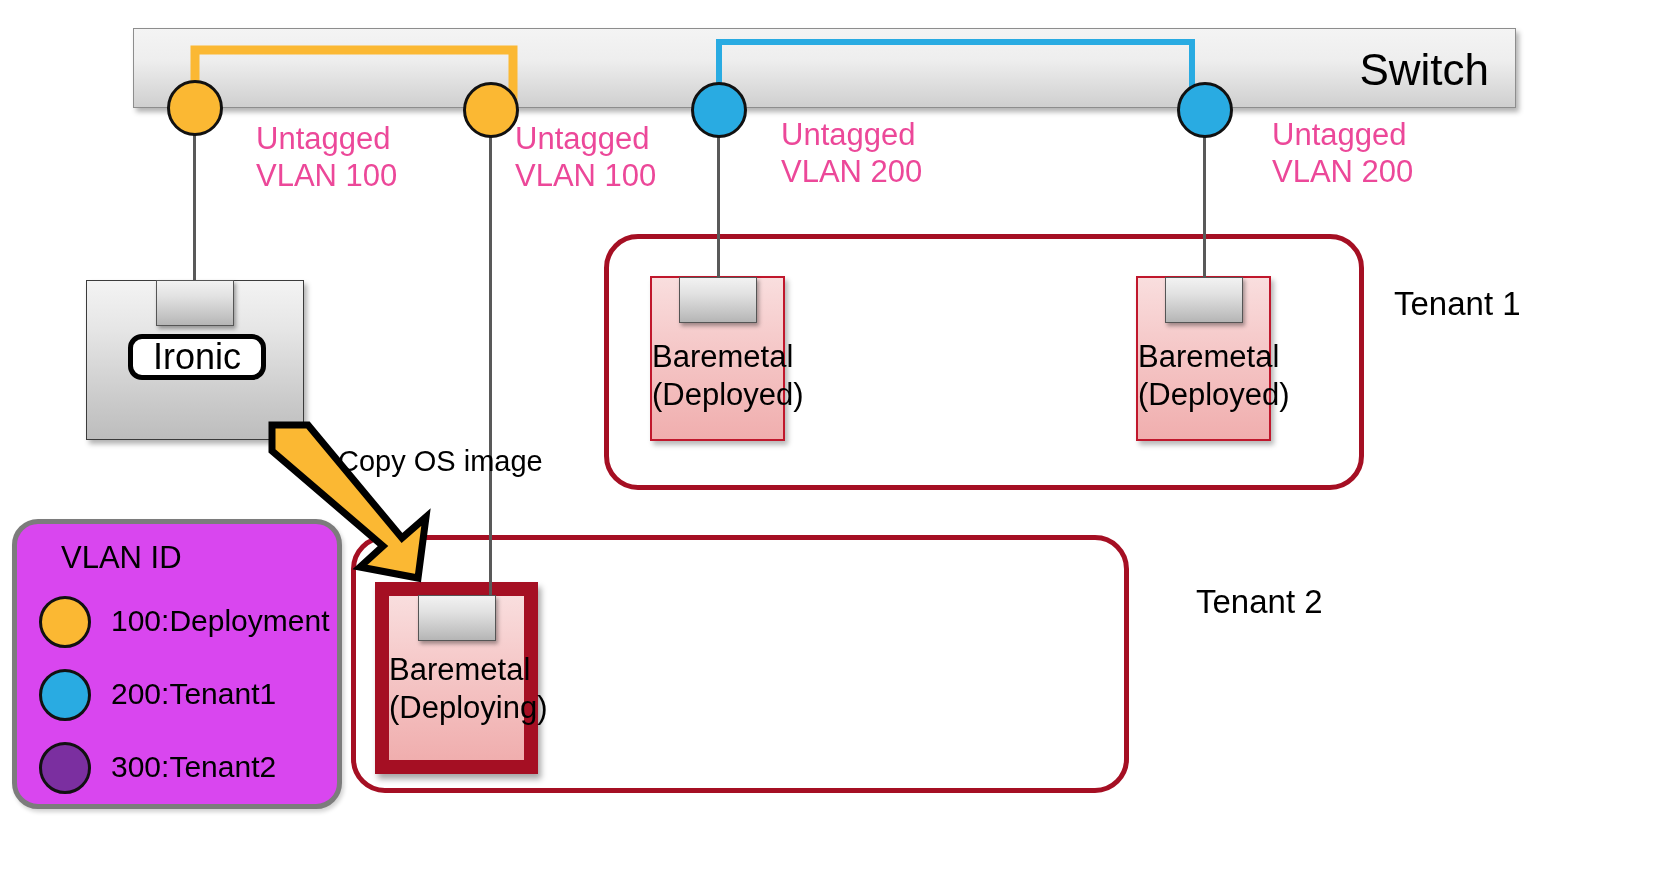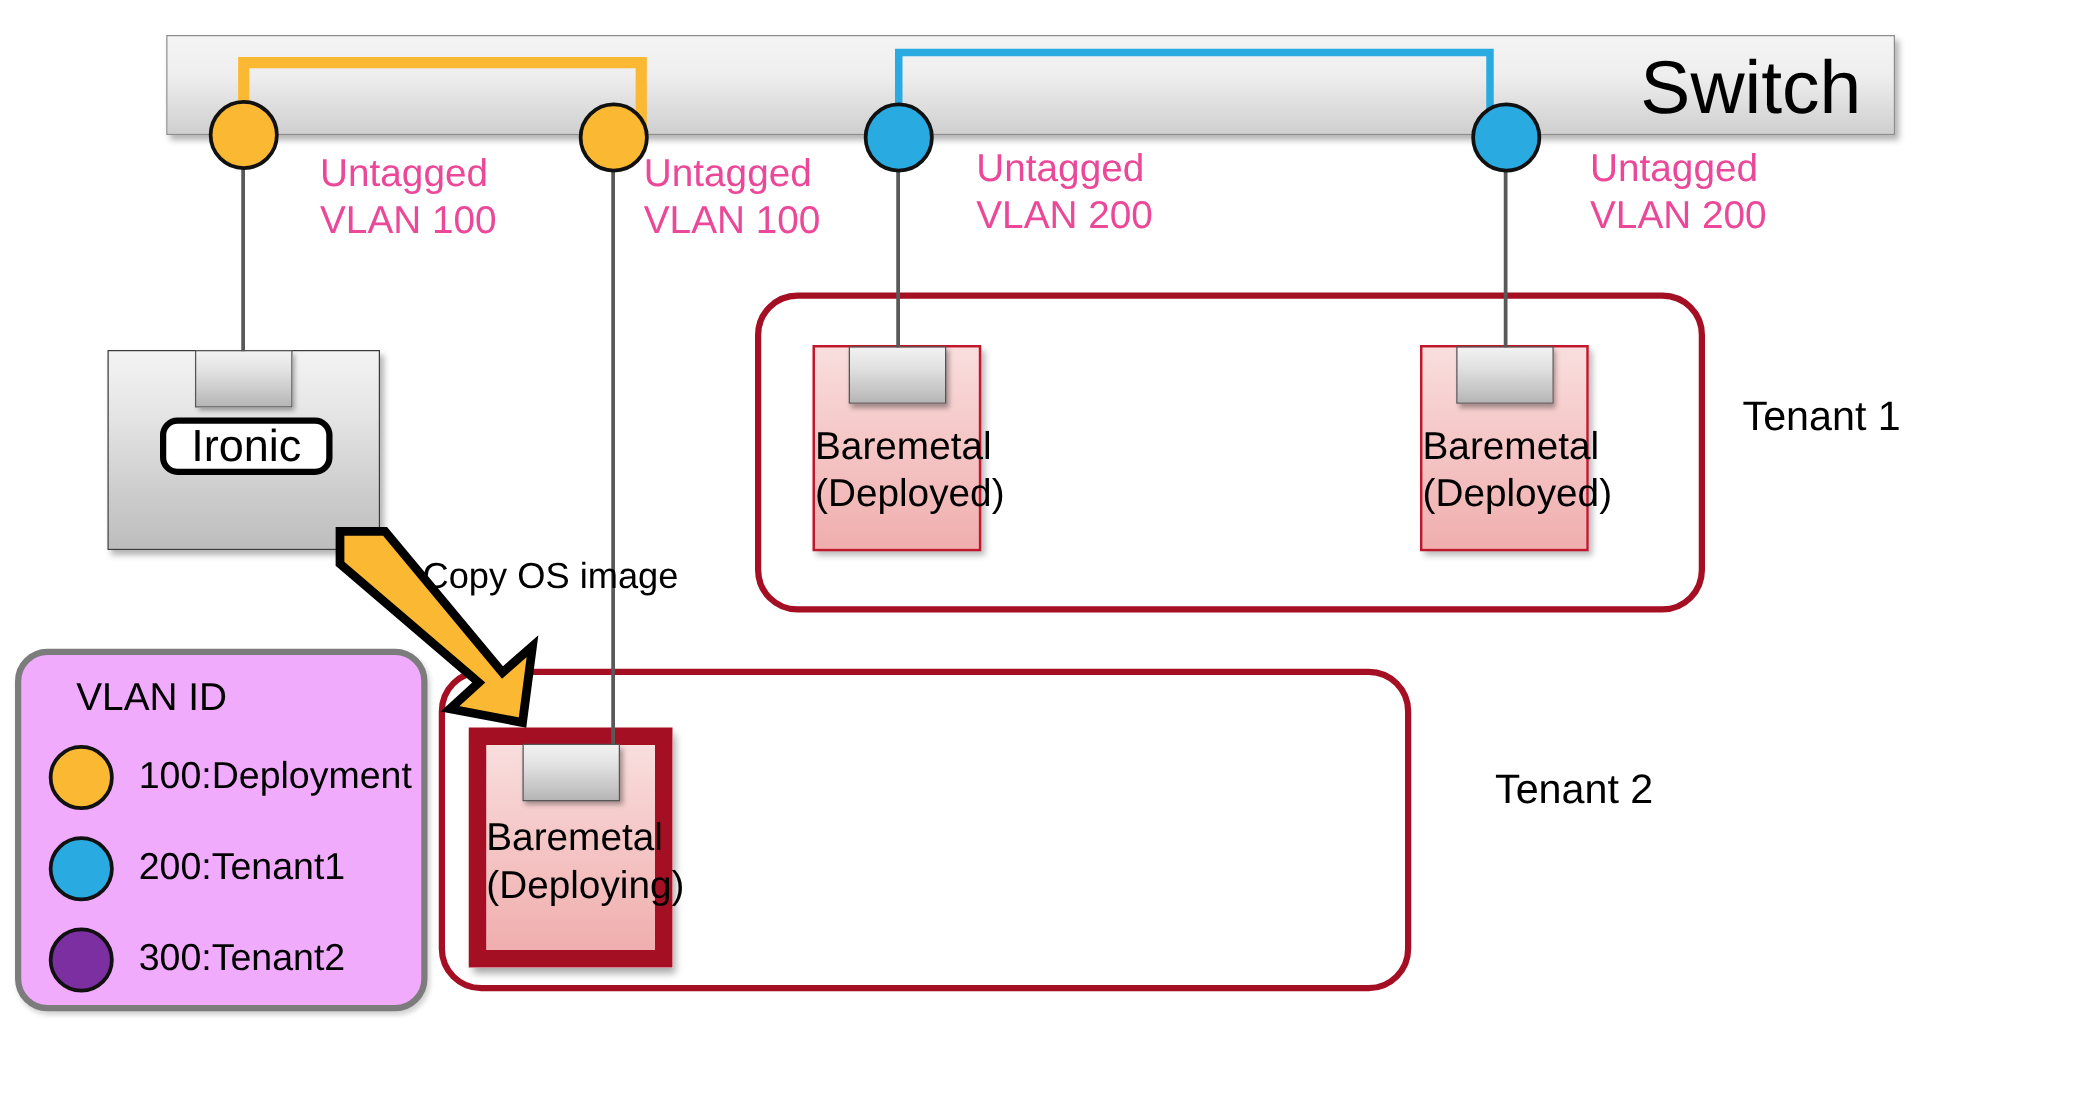--- a/index.html
+++ b/index.html
@@ -13,21 +13,21 @@
   
   .switch-bar{
     position:absolute;left:133px;top:28px;width:1383px;height:80px;
     background:linear-gradient(to bottom,#f4f4f4 0%,#eeeeee 40%,#dcdcdc 75%,#cfcfcf 100%);
     border:1px solid #8d8d8d;
     box-shadow:3px 4px 5px rgba(0,0,0,.30);
     box-sizing:border-box;
   }
   .switch-label{
     position:absolute;right:26px;top:18px;
-    font-size:60px;line-height:46px;color:#000;letter-spacing:0px;
+    font-size:44px;line-height:46px;color:#000;letter-spacing:0px;
   }
 
   
   .trunk{position:absolute;pointer-events:none;}
 
   
   .port{
     position:absolute;width:56px;height:56px;border-radius:50%;
     border:3px solid #111;box-sizing:border-box;
     z-index:6;
@@ -84,32 +84,32 @@
     box-shadow:3px 5px 6px rgba(0,0,0,.35);
   }
 
   
   .tenant-box{
     position:absolute;box-sizing:border-box;
     border:5px solid #a50f23;border-radius:34px;background:transparent;
     z-index:1;
   }
   .tenant-label{
-    position:absolute;font-size:33px;line-height:38px;color:#000;white-space:nowrap;margin-top:29px;
+    position:absolute;font-size:33px;line-height:38px;color:#000;white-space:nowrap;
   }
 
   
   .copy-text{
     position:absolute;font-size:29px;line-height:38px;color:#000;white-space:nowrap;z-index:5;
   }
 
   
   .legend{
     position:absolute;left:12px;top:519px;width:330px;height:290px;
-    border:5px solid #7c7c7c;border-radius:26px;background:#f0abfc;
+    border:5px solid #7c7c7c;border-radius:26px;background:#d946ef;
     box-sizing:border-box;z-index:7;
     box-shadow:2px 3px 4px rgba(0,0,0,.18);
   }
   .legend-title{
     position:absolute;left:44px;top:16px;font-size:31px;line-height:36px;color:#000;
   }
   .legend-row{position:absolute;left:22px;width:300px;height:58px;}
   .legend-dot{
     position:absolute;left:0;top:0;width:52px;height:52px;border-radius:50%;
     border:3px solid #111;box-sizing:border-box;

